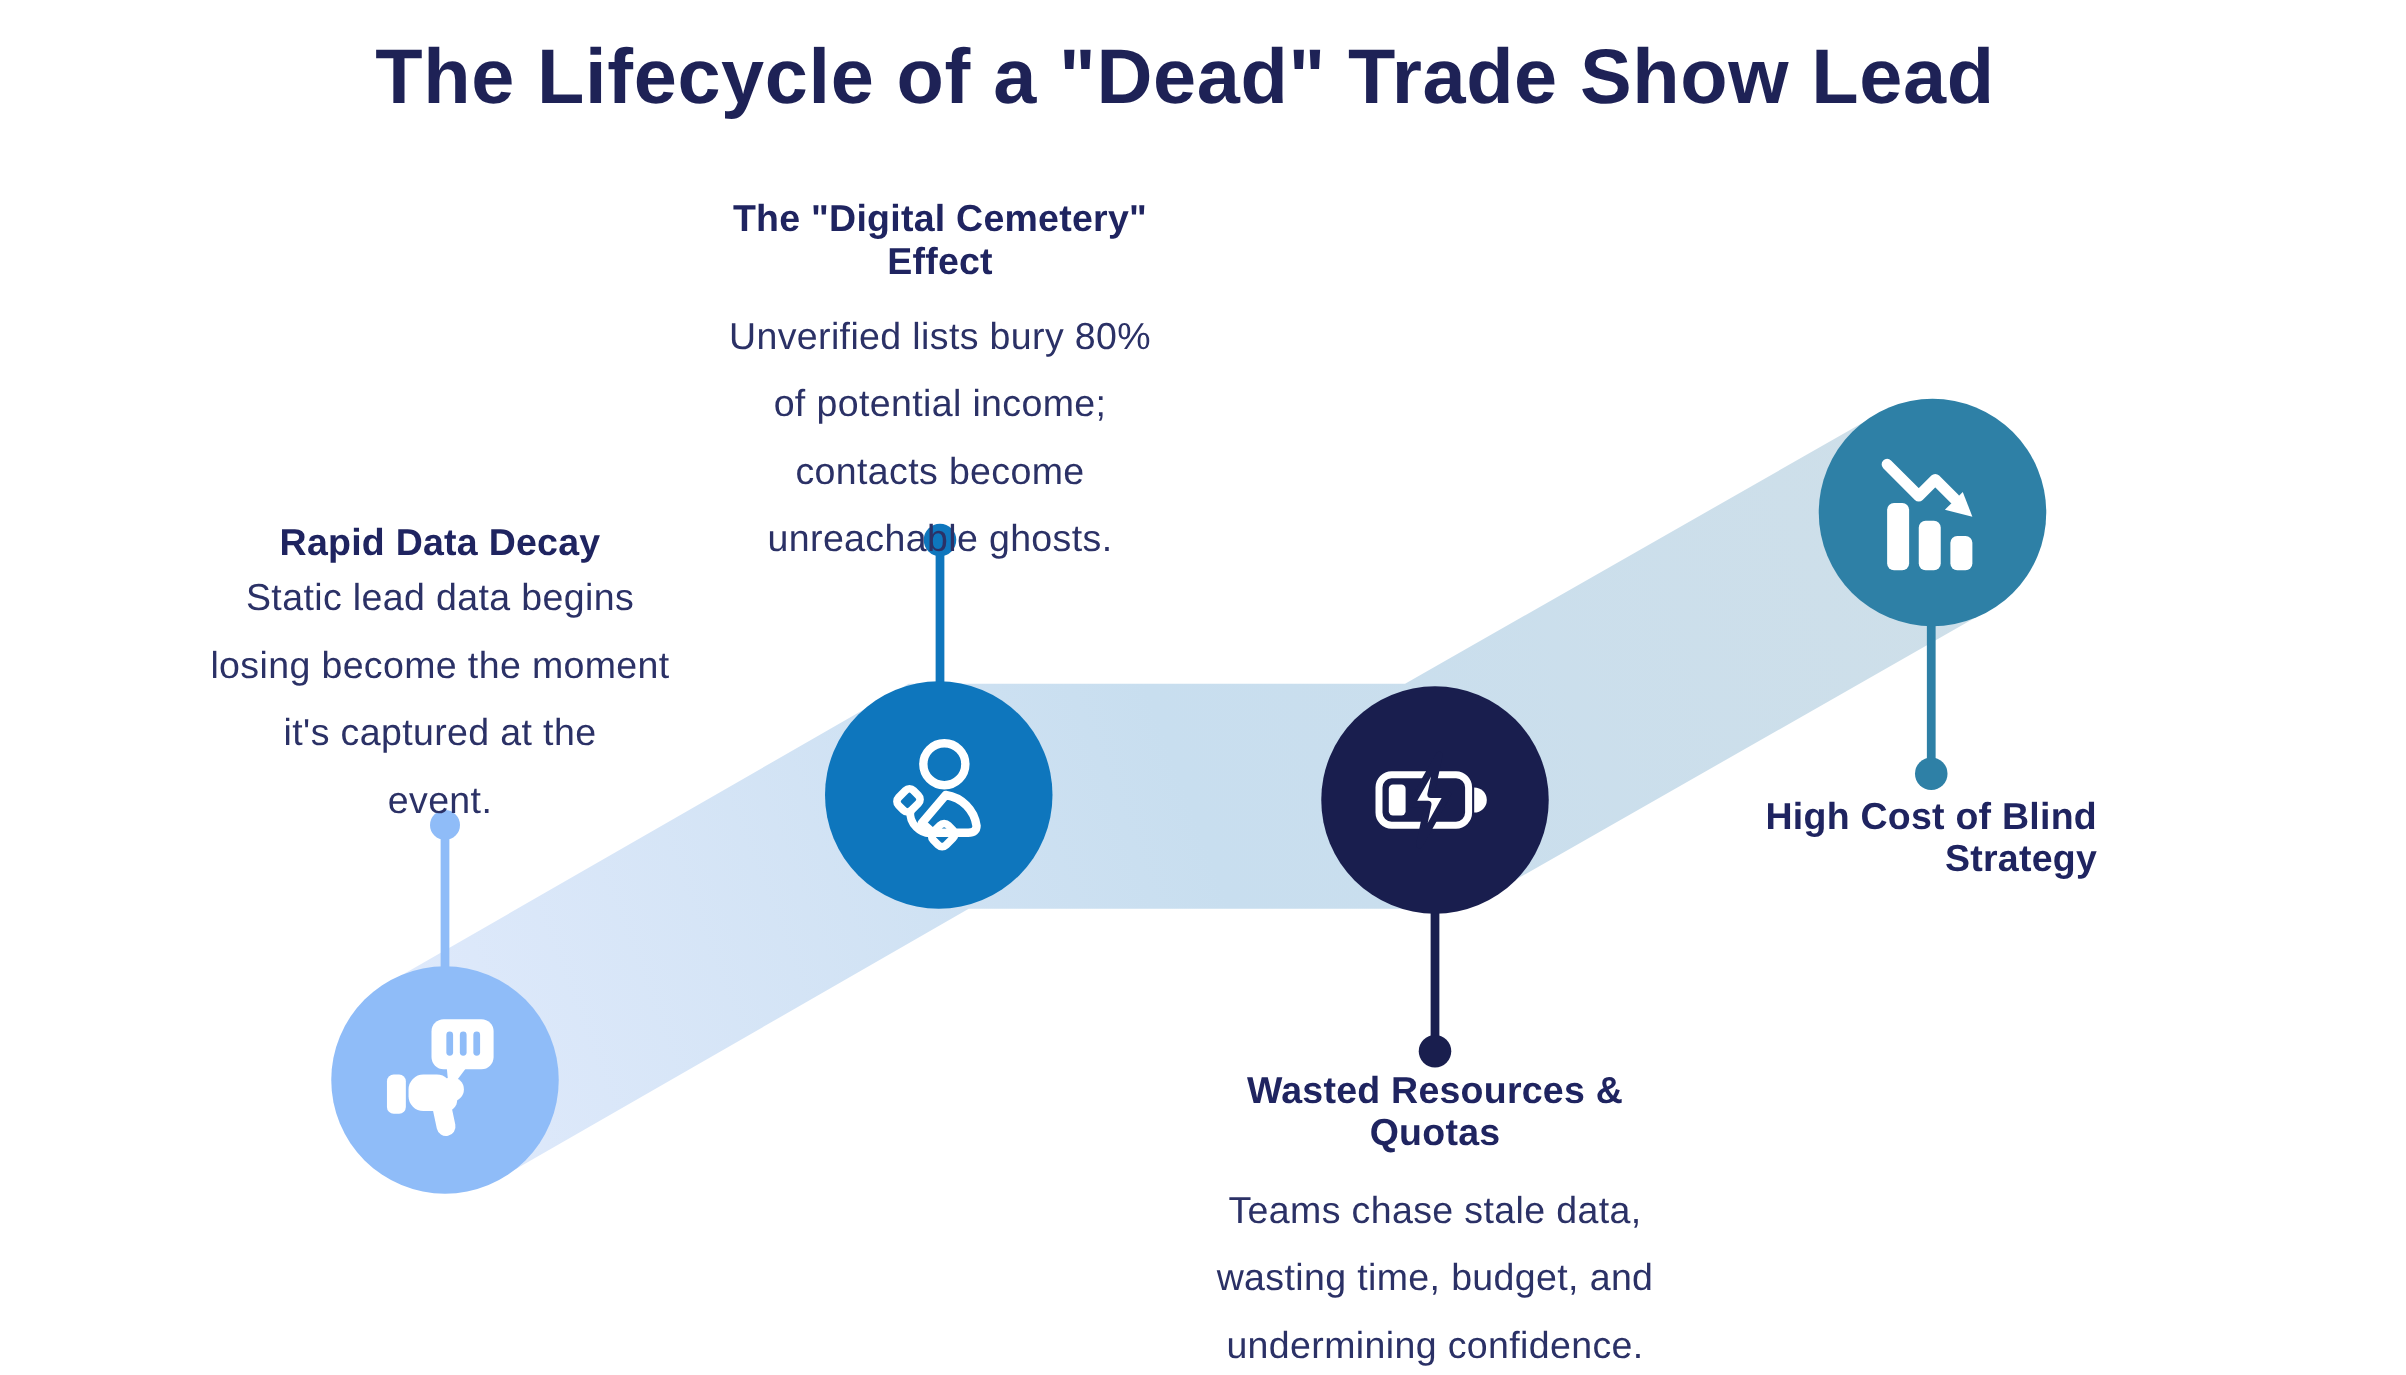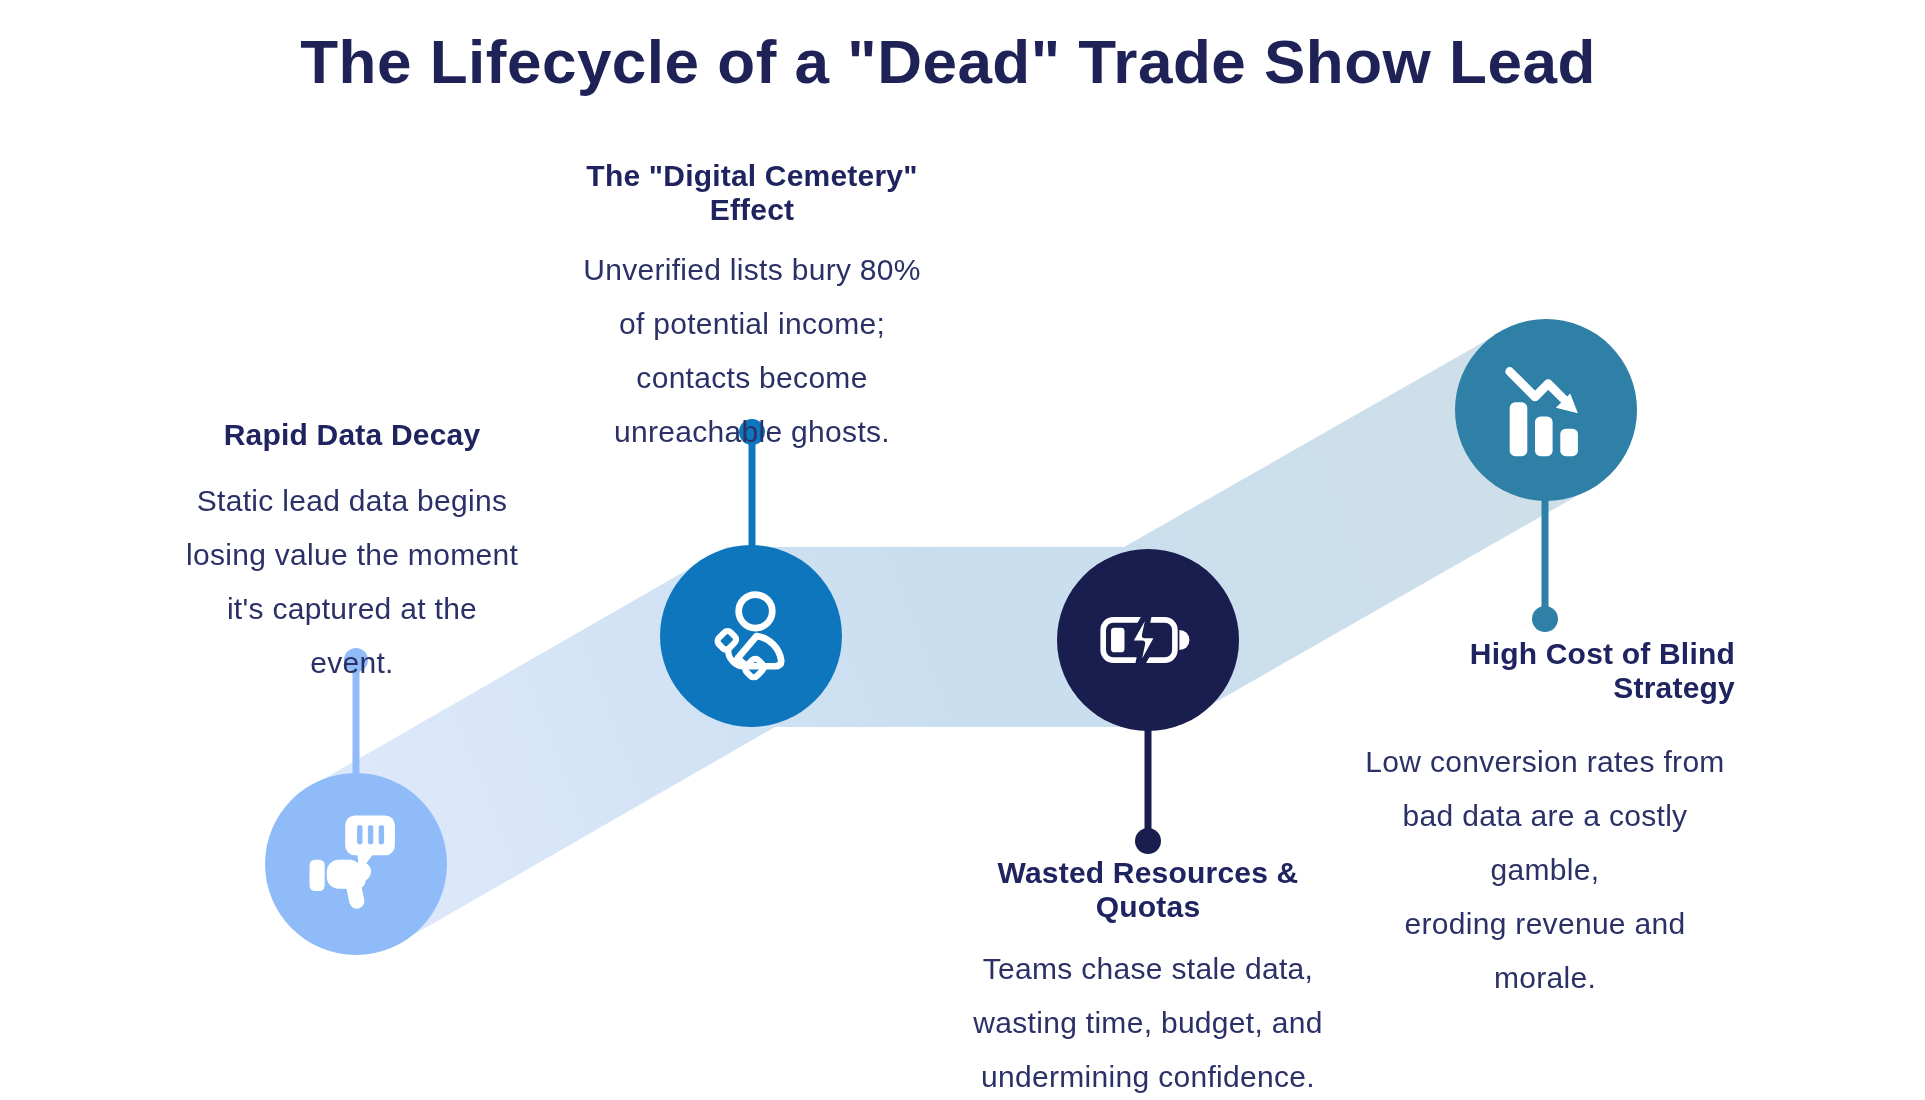--- a/index.html
+++ b/index.html
@@ -113,23 +113,23 @@
     <svg width="110" height="110" viewBox="0 0 100 100">
       <rect class="icon-white-fill" x="17" y="43" width="16" height="49" rx="5"></rect>
       <rect class="icon-white-fill" x="40" y="56" width="16" height="36" rx="5"></rect>
       <rect class="icon-white-fill" x="63" y="67" width="16" height="25" rx="5"></rect>
       <path class="icon-stroke" stroke-width="8" d="M17 15 L40 38 L52 26 L66 40"></path>
       <polygon class="icon-white-fill" points="79,53 59,48 72,35"></polygon>
     </svg>
   </div>
 
   <div class="text-block" style="left:352px;top:418px;">
-    <div class="stage-heading" style="margin-bottom:22px;">Rapid Data Decay</div>
+    <div class="stage-heading" style="">Rapid Data Decay</div>
     <div class="stage-body">Static lead data begins
-losing value the moment
+losing become the moment
 it's captured at the
 event.</div>
   </div>
 
   <div class="text-block" style="left:752px;top:159px;">
     <div class="stage-heading" style="margin-bottom:16px;">The "Digital Cemetery"
 Effect</div>
     <div class="stage-body">Unverified lists bury 80%
 of potential income;
 contacts become
@@ -140,18 +140,15 @@
     <div class="stage-heading" style="margin-bottom:18px;">Wasted Resources &amp;
 Quotas</div>
     <div class="stage-body">Teams chase stale data,
 wasting time, budget, and
 undermining confidence.</div>
   </div>
 
   <div class="text-block" style="left:1545px;top:637px;">
     <div class="stage-heading" style="margin-bottom:30px;text-align:right;">High Cost of Blind
 Strategy</div>
-    <div class="stage-body">Low conversion rates from
-bad data are a costly gamble,
-eroding revenue and morale.</div>
   </div>
 
 </div>
 
 </body></html>

